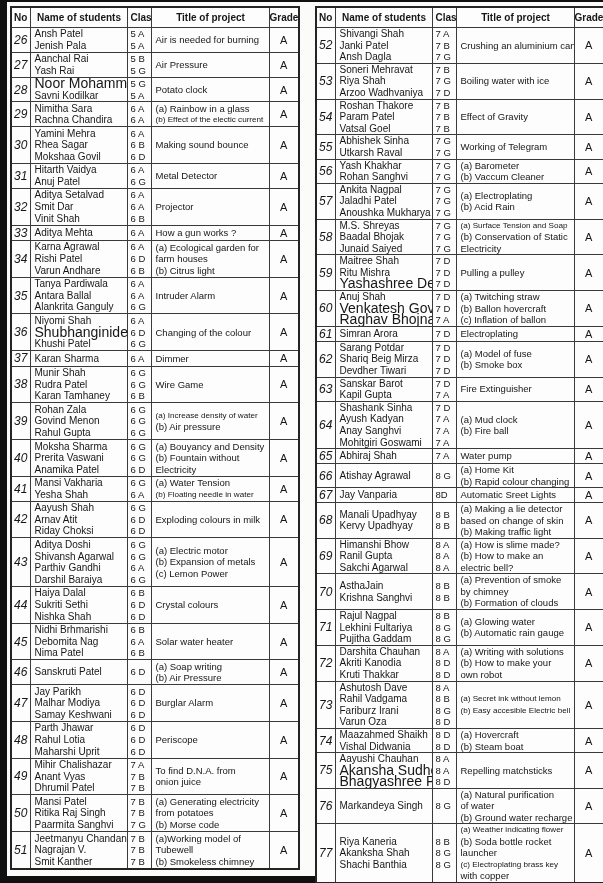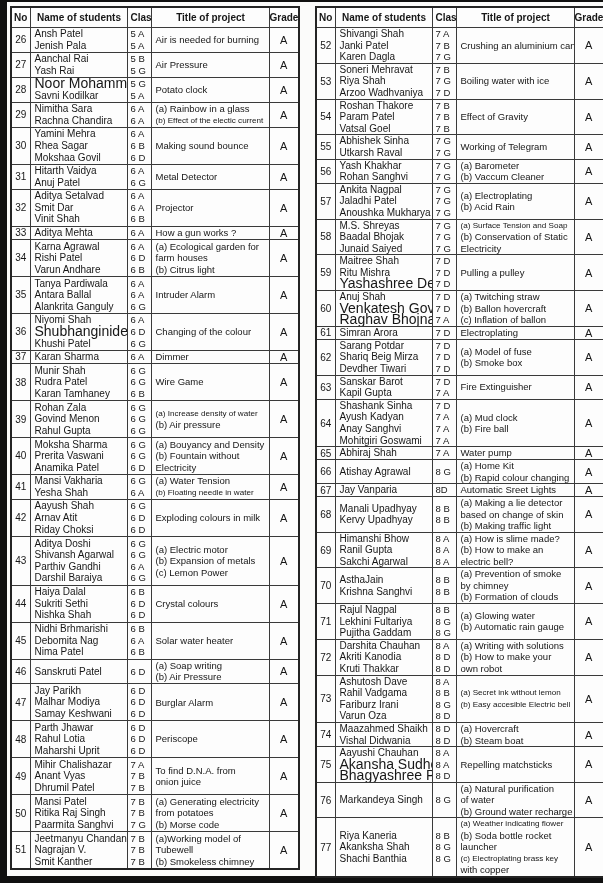--- a/index.html
+++ b/index.html
@@ -40,21 +40,21 @@
   }
   .proj-table th{
     font-size:10px;
     font-weight:bold;
     text-align:center;
     white-space:nowrap;
     padding:2px 2px 2px 3px;
     height:15px;
   }
   th.c-no,th.c-grade{text-align:center;padding-left:0;padding-right:0;}
-  td.no-cell{text-align:center;font-size:10px;}
+  td.no-cell{text-align:center;font-size:12px;font-style:italic;}
   td.grade-cell{text-align:center;font-size:11px;}
   .name-line{
     font-size:10px;line-height:11.6px;
     padding-left:4px;white-space:nowrap;
   }
   .name-line.sm{font-size:14px;}
   .class-line{
     font-size:9.5px;line-height:11.6px;
     padding-left:3px;white-space:nowrap;
   }
@@ -546,21 +546,21 @@
           <th class="c-title">Title of project</th>
           <th class="c-grade">Grade</th>
         </tr>
       </thead>
       <tbody>
           <tr>
             <td class="no-cell">52</td>
             <td class="names-cell">
               <div class="name-line">Shivangi Shah</div>
               <div class="name-line">Janki Patel</div>
-              <div class="name-line">Karen Dagla</div>
+              <div class="name-line">Ansh Dagla</div>
             </td>
             <td class="class-cell">
               <div class="class-line">7 A</div>
               <div class="class-line">7 B</div>
               <div class="class-line">7 G</div>
             </td>
             <td class="title-cell">
               <div class="title-line">Crushing an aluminium can</div>
             </td>
             <td class="grade-cell">A</td>

